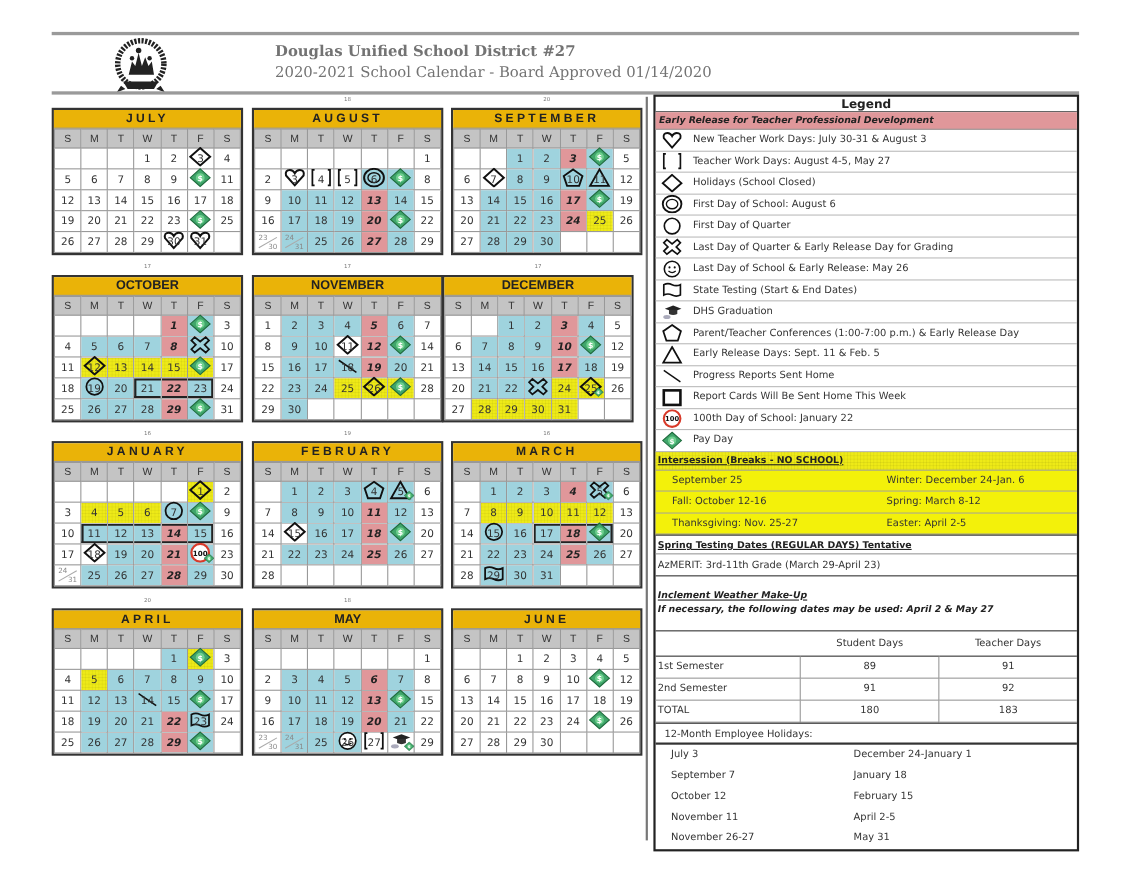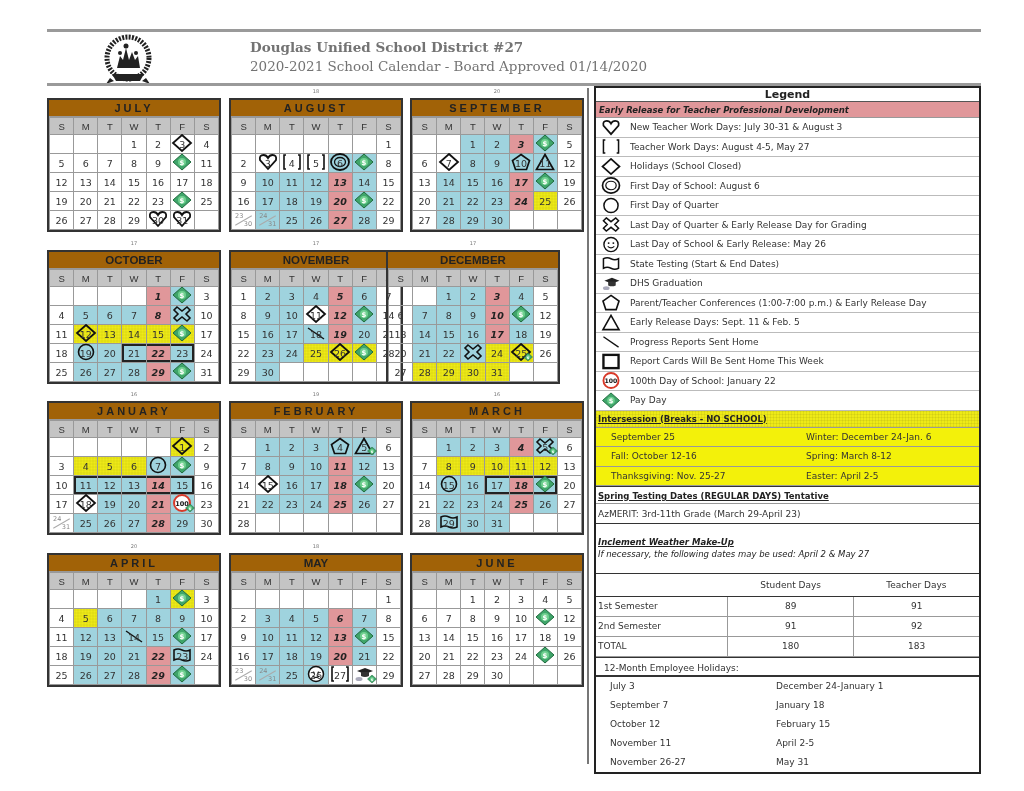--- a/index.html
+++ b/index.html
@@ -16,21 +16,21 @@
   .title-line1 { font-size: 13.5px; font-weight: bold; line-height: 18px; }
   .title-line2 { font-size: 13.5px; font-weight: normal; line-height: 20px; }
 
   .divider-v { position: absolute; left: 587px; top: 88px; width: 2px; height: 676px; background: #777; }
 
   
   .month { position: absolute; width: 174px; }
   .month .count { position: absolute; top: -10px; left: 0; width: 100%; text-align: center;
                   font-size: 5px; color: #777; }
   .month .grid { border: 2px solid #333; }
-  .month .mhead { height: 17px; background: #a16207; color: #222; text-align: center;
+  .month .mhead { height: 17px; background: #eab308; color: #222; text-align: center;
                   font-family: "Liberation Sans", sans-serif; font-weight: bold; font-size: 11px;
                   line-height: 17px; letter-spacing: 3px; border-bottom: 1px solid #999; }
   .month .mhead.tight { letter-spacing: 0; font-size: 11.5px; }
   .month table { border-collapse: collapse; width: 100%; table-layout: fixed; }
   .month th { height: 17px; background: #c4c4c4; font-family: "Liberation Sans", sans-serif;
               font-weight: normal; font-size: 9.5px; color: #333; border: 1px solid #999; padding: 0; }
   .month td { height: 19px; border: 1px solid #999; text-align: center; font-size: 9.5px;
               font-family: "DejaVu Sans", sans-serif; color: #333; padding: 0; position: relative; }
   td.blue { background: #9fd3de; }
   td.pink { background: #e0979a; font-weight: bold; font-style: italic; color: #222; }
@@ -66,21 +66,21 @@
                                 linear-gradient(90deg, rgba(0,0,0,.06) 1px, transparent 1px);
               background-size: 3px 3px; }
   .int-row { height: 19.5px; background: #f3f10a; display: flex; font-size: 9px; line-height: 19px;
              border-bottom: 1px solid #999; color: #333; }
   .int-row span { flex: 0 0 195px; padding-left: 15px; }
   .st-head { height: 18px; font-size: 8.5px; font-weight: bold; text-decoration: underline; line-height: 18px;
              padding-left: 2px; border-bottom: 1px solid #999; border-top: 1px solid #333; }
   .st-row { height: 20px; font-size: 9px; line-height: 20px; padding-left: 2px; border-bottom: 1px solid #333; color: #333; }
   .inc { height: 50px; padding: 13px 2px 0 2px; border-bottom: 1px solid #333; }
   .inc-h { font-size: 8.5px; font-weight: bold; font-style: italic; text-decoration: underline; line-height: 11px; }
-  .inc-t { font-size: 8.5px; font-weight: normal; font-style: italic; line-height: 12px; }
+  .inc-t { font-size: 8.5px; font-weight: bold; font-style: italic; line-height: 12px; }
   .days { width: 100%; border-collapse: collapse; font-size: 9px; color: #333; }
   .days td { height: 20px; border: 1px solid #999; padding: 0 2px; }
   .days td.c { text-align: center; }
   .days tr.hdr td { border: none; border-bottom: 1px solid #333; text-align: center; height: 22px; }
   .days tr td:first-child { border-left: none; }
   .days tr td:last-child { border-right: none; }
   .hol-h { height: 20px; font-size: 9px; line-height: 20px; padding-left: 8px;
            border-top: 1px solid #333; border-bottom: 2px solid #333; color: #333; }
   .hol-row { height: 19.2px; display: flex; font-size: 9px; line-height: 19px; color: #333; }
   .hol-row span:first-child { flex: 0 0 180px; padding-left: 14px; }
@@ -531,21 +531,21 @@
               <td></td>
               <td></td>
               <td></td>
               <td></td>
               <td></td>
             </tr>
           </tbody>
         </table>
       </div>
     </div>
-    <div class="month" style="left: 386px; top: 250px; border-radius: 20px;">
+    <div class="month" style="left: 402px; top: 250px; border-radius: 20px;">
       <div class="count">17</div>
       <div class="grid">
         <div class="mhead tight">DECEMBER</div>
         <table>
           <tbody>
             <tr>
               <th>S</th>
               <th>M</th>
               <th>T</th>
               <th>W</th>

